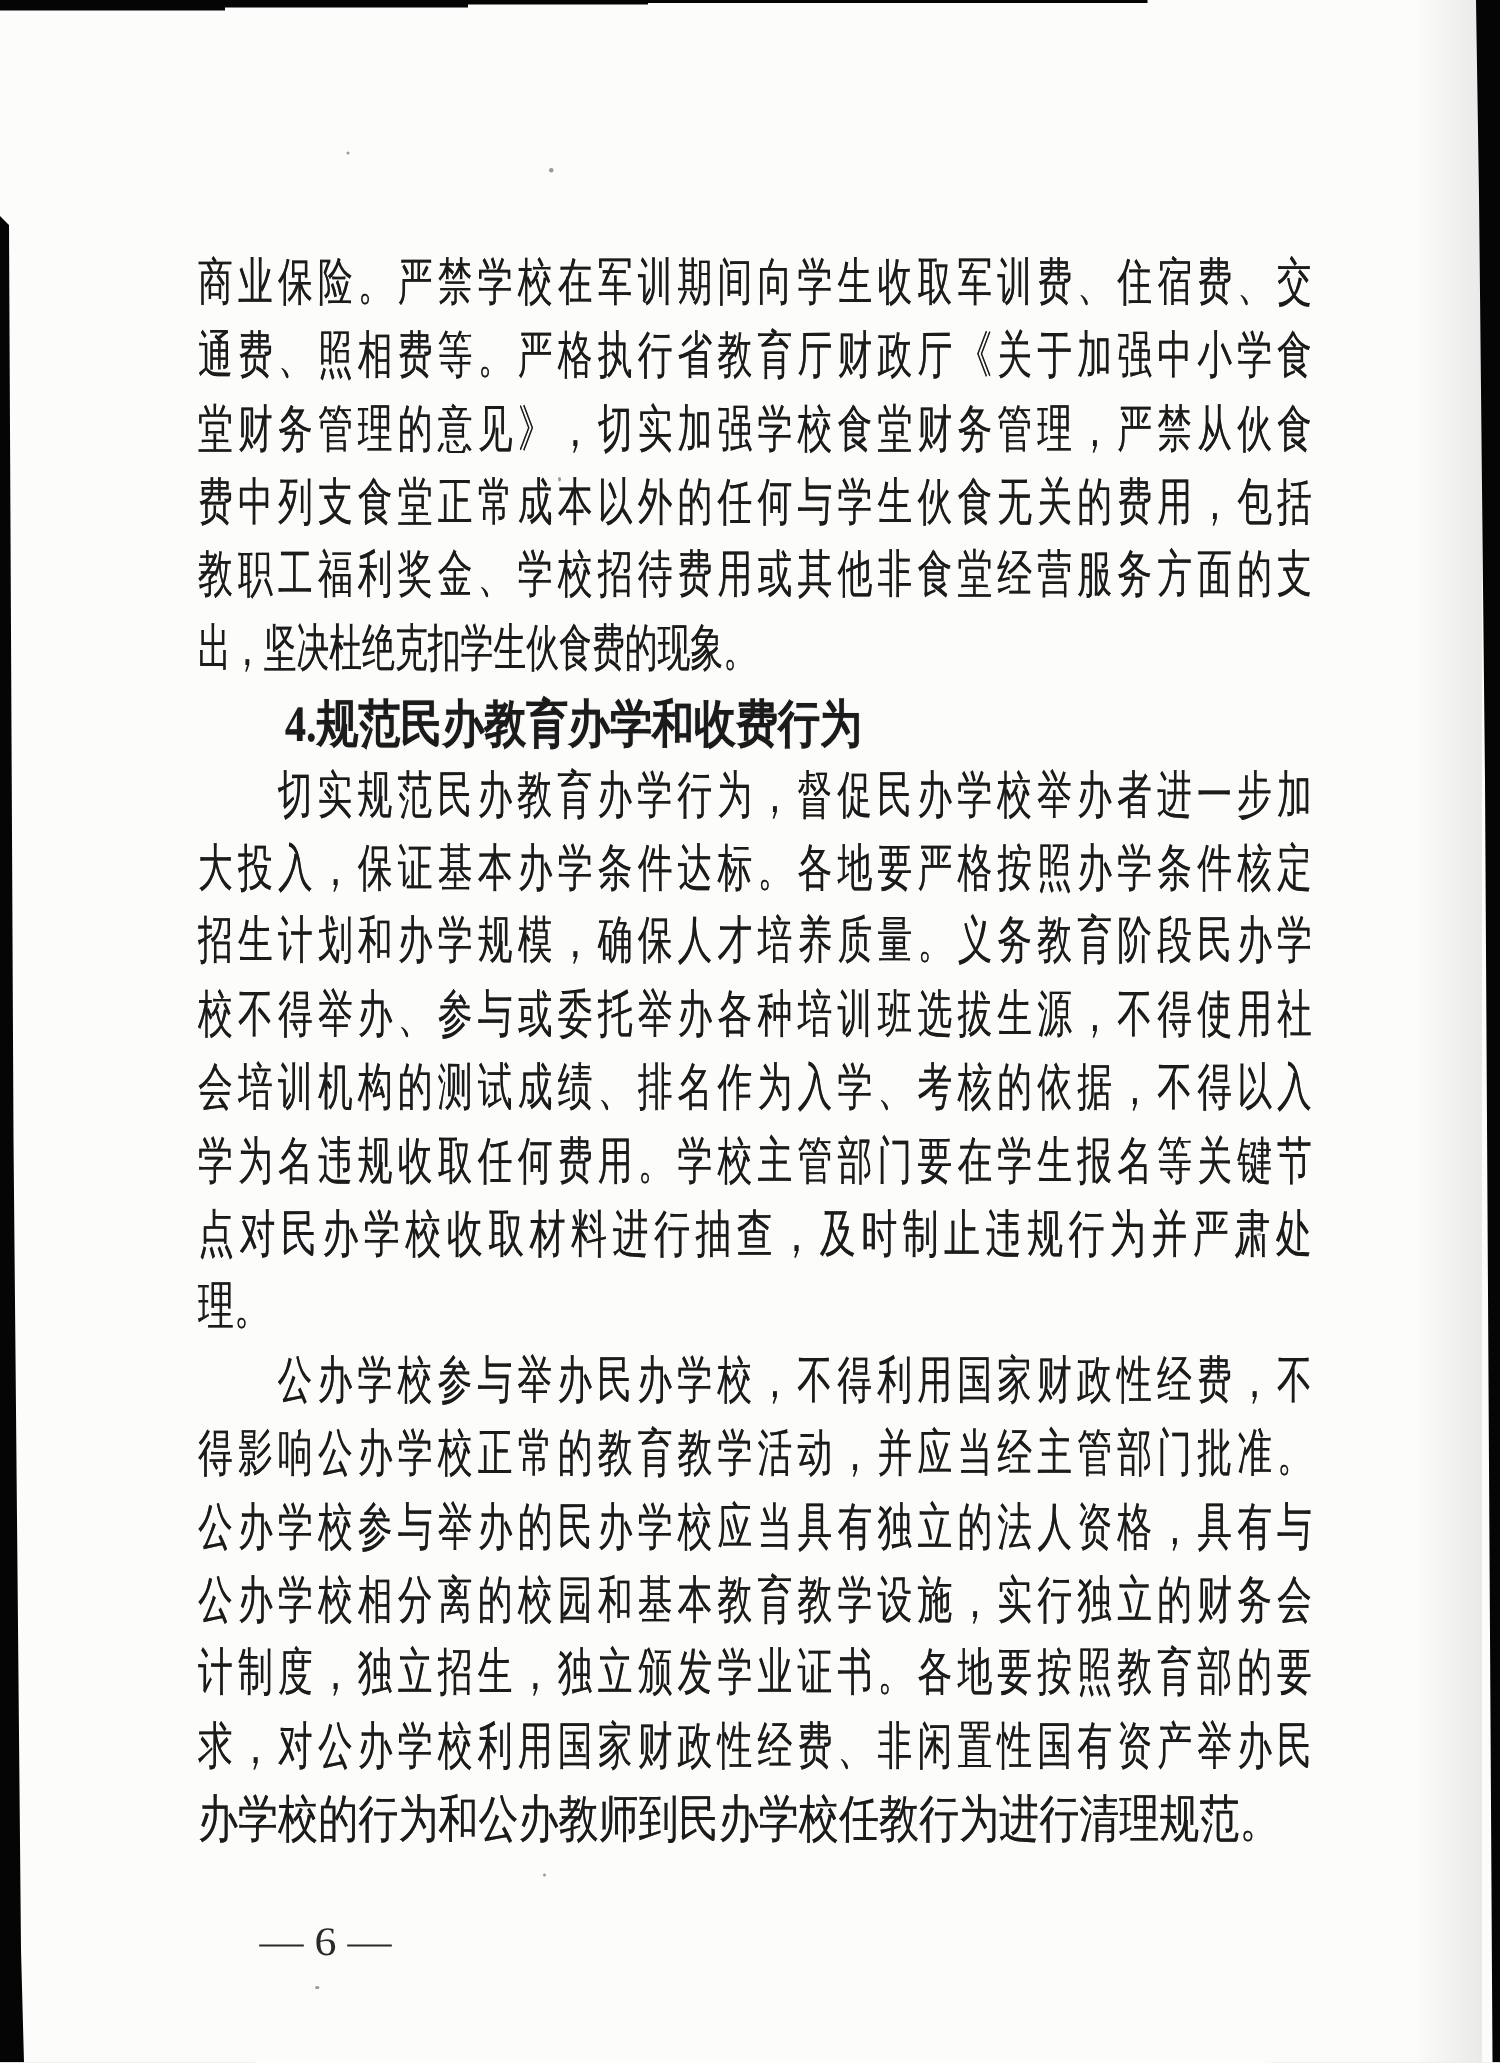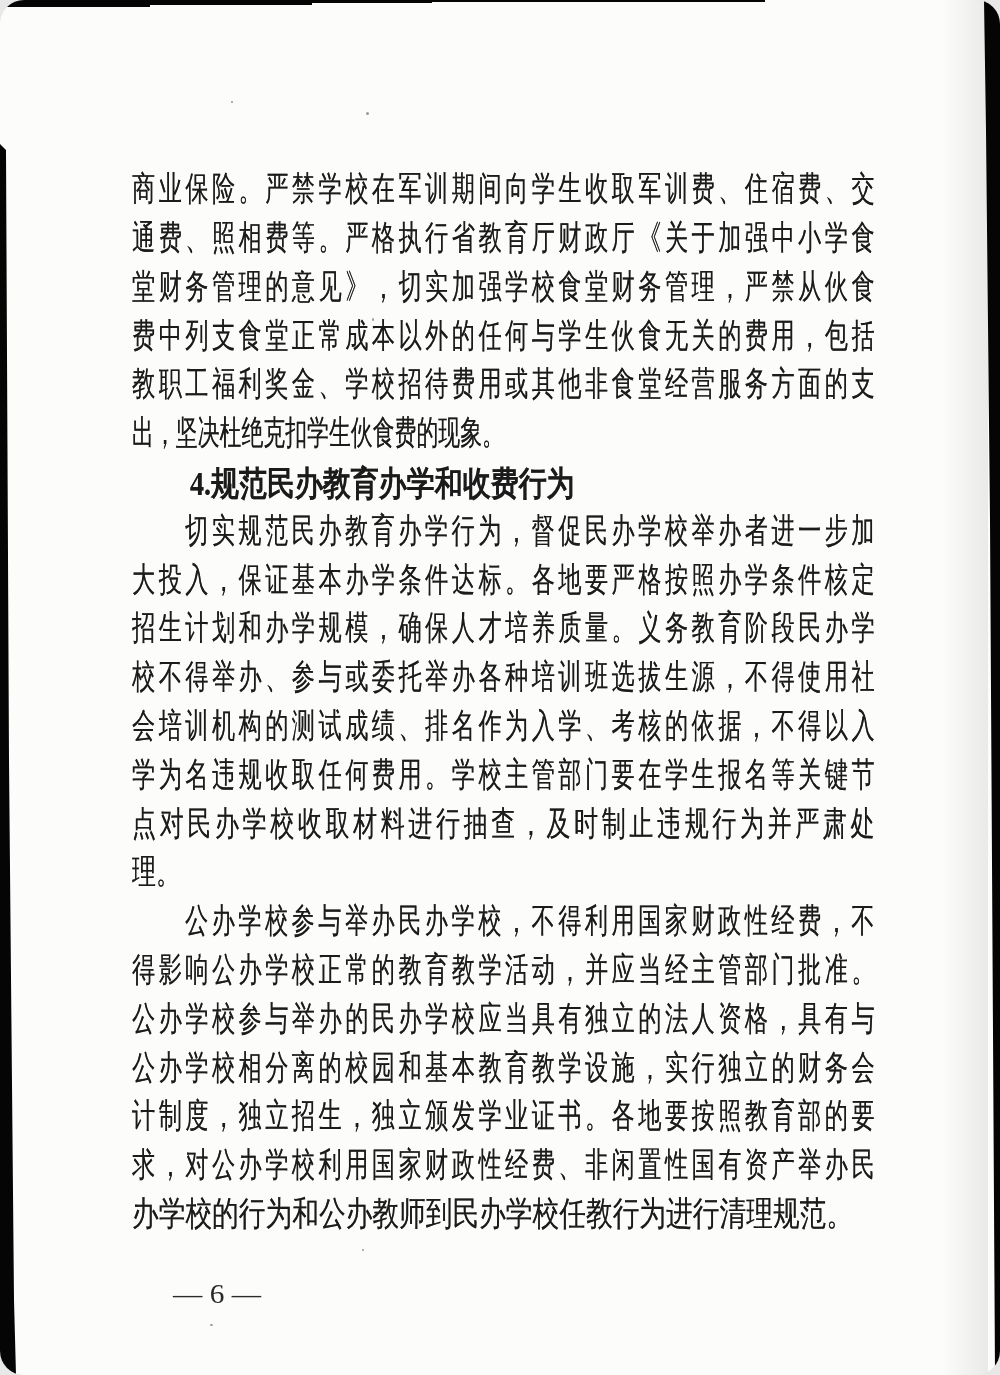--- a/index.html
+++ b/index.html
@@ -1,21 +1,20 @@
 <!DOCTYPE html>
 <html><head>
 <meta charset="utf-8">
 <style>
   html,body{margin:0;padding:0;background:#e8e8e8;}
   .page{
     position:relative;width:1000px;height:1375px;margin:0 auto;
     background:#fcfcfa;overflow:hidden;
     font-family:"Liberation Serif","DejaVu Serif",serif;
     color:#1b1b1b;
-    border-radius:24px;
   }
   .line{
     position:absolute;white-space:nowrap;
     font-size:34px;line-height:34px;
     transform-origin:left center;
     text-shadow:0 0 .5px rgba(25,25,25,.65);
   }
   .just{letter-spacing:5px;}
   .heading{font-weight:700;}
   .footer-line{

